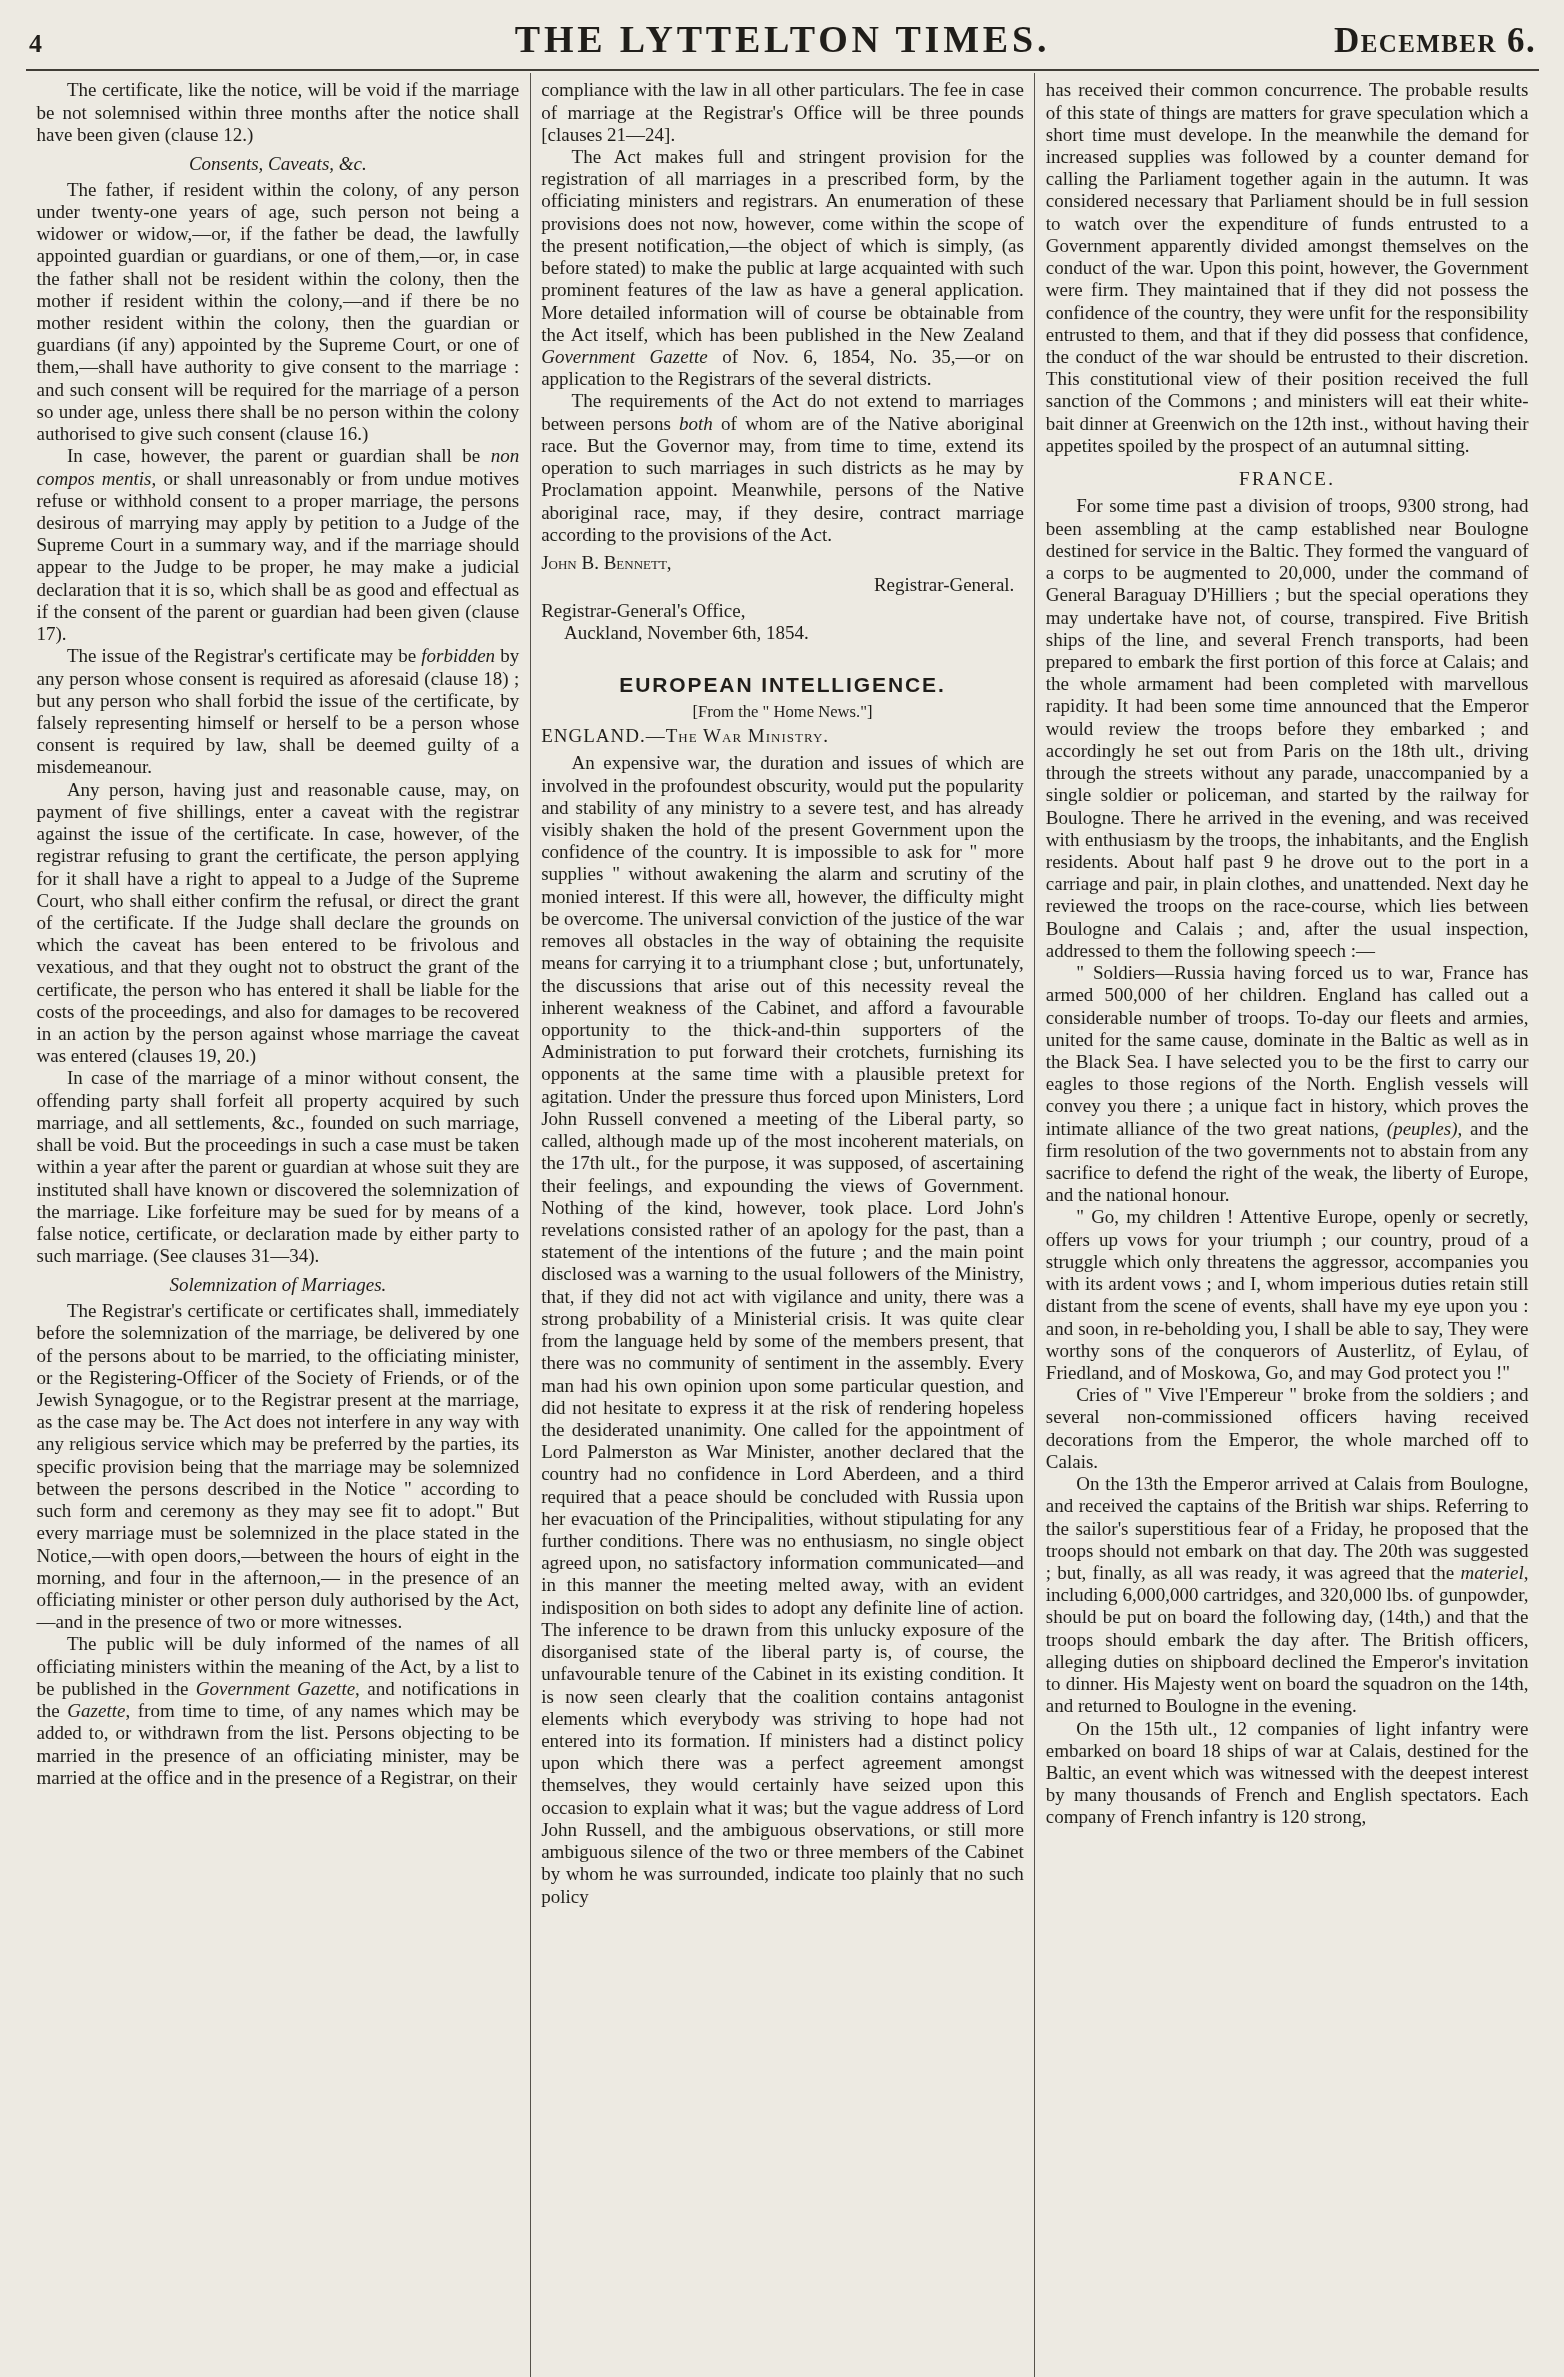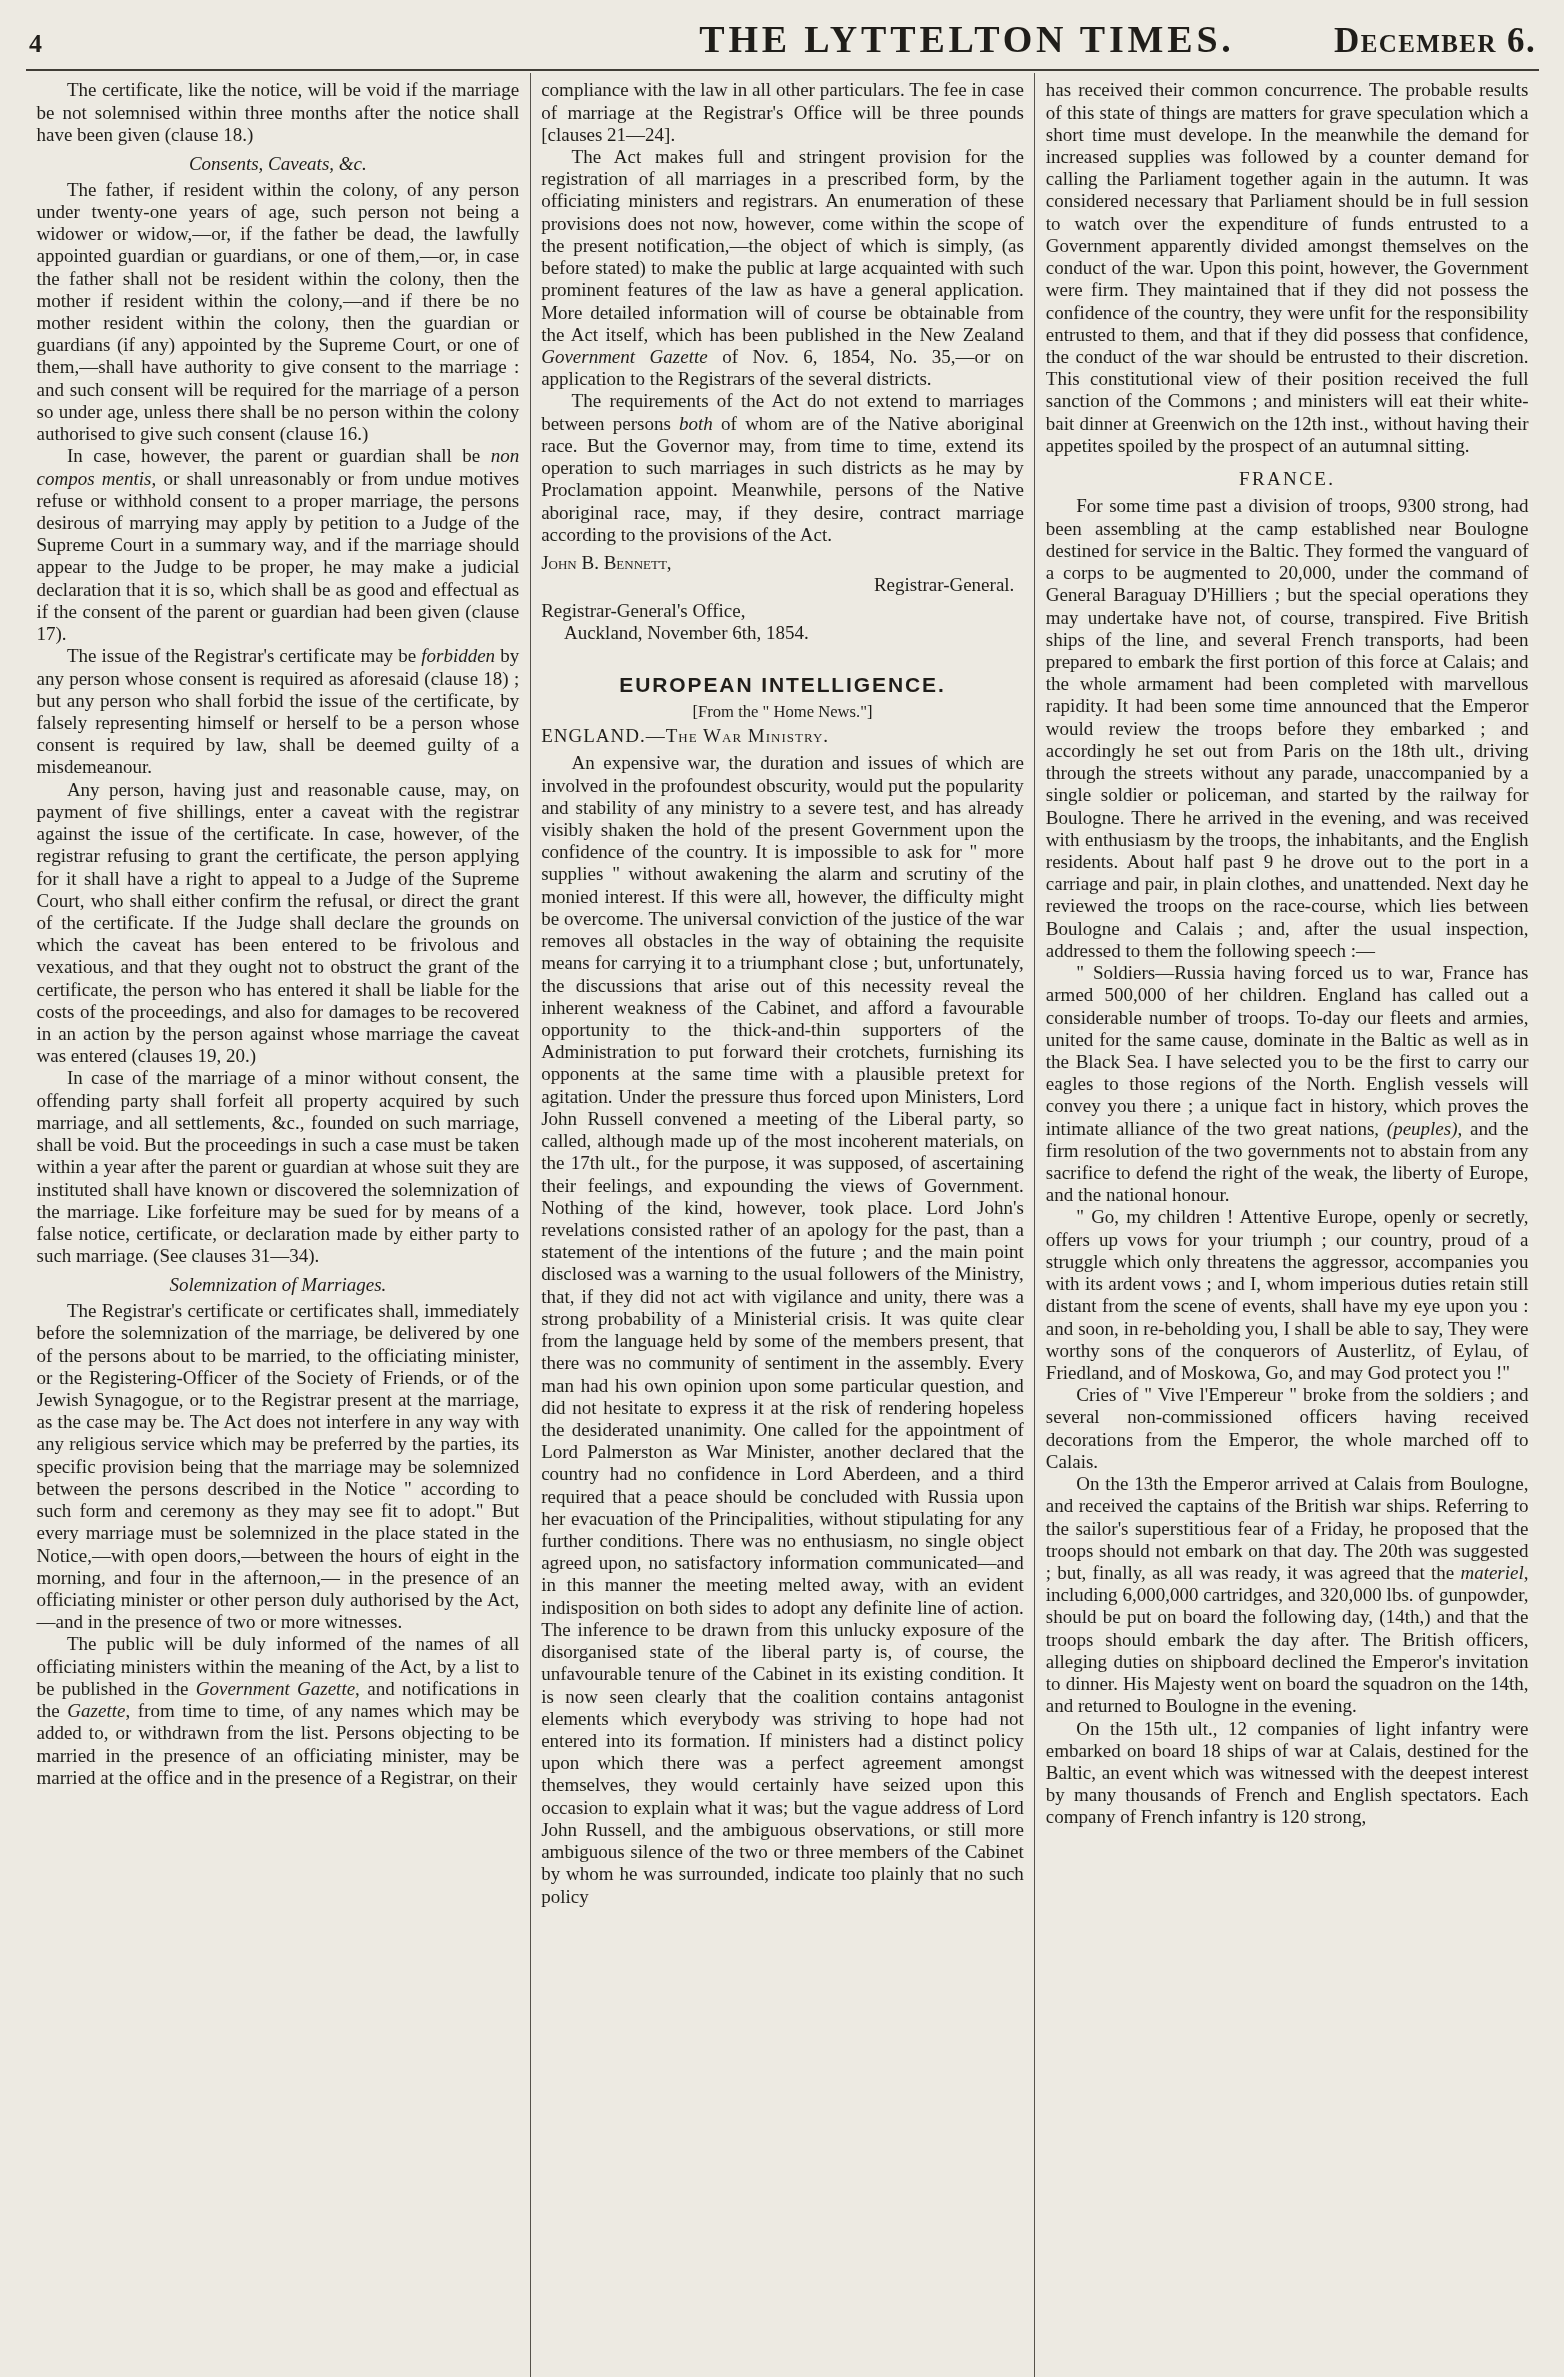--- a/index.html
+++ b/index.html
@@ -28,21 +28,21 @@
     padding: 4.8px 2.9px 7.6px 2.9px;
   }
   .masthead .page-number {
     flex: 1;
     text-align: left;
     font-size: 26px;
     font-weight: 600;
   }
   .masthead .paper-title {
     flex: 3;
-    text-align: right;
+    text-align: center;
     font-size: 38px;
     font-weight: 700;
     letter-spacing: 3.8px;
     white-space: nowrap;
   }
   .masthead .issue-date {
     flex: 1;
     text-align: right;
     font-size: 35px;
     font-weight: 700;
@@ -122,21 +122,21 @@
 <div class="sheet">
 
   <div class="masthead">
     <span class="page-number">4</span>
     <span class="paper-title">THE LYTTELTON TIMES.</span>
     <span class="issue-date">December 6.</span>
   </div>
 
   <div class="columns" id="columns">
       <div class="column">
-        <p class="blk p">The certificate, like the notice, will be void if the marriage be not solemnised within three months after the notice shall have been given (clause 18.)</p>
+        <p class="blk p">The certificate, like the notice, will be void if the marriage be not solemnised within three months after the notice shall have been given (clause 12.)</p>
         <p class="blk h-italic">Consents, Caveats, &amp;c.</p>
         <p class="blk p">The father, if resident within the colony, of any person under twenty-one years of age, such person not being a widower or widow,—or, if the father be dead, the lawfully appointed guardian or guardians, or one of them,—or, in case the father shall not be resident within the colony, then the mother if resident within the colony,—and if there be no mother resident within the colony, then the guardian or guardians (if any) appointed by the Supreme Court, or one of them,—shall have authority to give consent to the marriage : and such consent will be required for the marriage of a person so under age, unless there shall be no person within the colony authorised to give such consent (clause 16.)</p>
         <p class="blk p">In case, however, the parent or guardian shall be <i>non compos mentis</i>, or shall unreasonably or from undue motives refuse or withhold consent to a proper marriage, the persons desirous of marrying may apply by petition to a Judge of the Supreme Court in a summary way, and if the marriage should appear to the Judge to be proper, he may make a judicial declaration that it is so, which shall be as good and effectual as if the consent of the parent or guardian had been given (clause 17).</p>
         <p class="blk p">The issue of the Registrar's certificate may be <i>forbidden</i> by any person whose consent is required as aforesaid (clause 18) ; but any person who shall forbid the issue of the certificate, by falsely representing himself or herself to be a person whose consent is required by law, shall be deemed guilty of a misdemeanour.</p>
         <p class="blk p">Any person, having just and reasonable cause, may, on payment of five shillings, enter a caveat with the registrar against the issue of the certificate. In case, however, of the registrar refusing to grant the certificate, the person applying for it shall have a right to appeal to a Judge of the Supreme Court, who shall either confirm the refusal, or direct the grant of the certificate. If the Judge shall declare the grounds on which the caveat has been entered to be frivolous and vexatious, and that they ought not to obstruct the grant of the certificate, the person who has entered it shall be liable for the costs of the proceedings, and also for damages to be recovered in an action by the person against whose marriage the caveat was entered (clauses 19, 20.)</p>
         <p class="blk p">In case of the marriage of a minor without consent, the offending party shall forfeit all property acquired by such marriage, and all settlements, &amp;c., founded on such marriage, shall be void. But the proceedings in such a case must be taken within a year after the parent or guardian at whose suit they are instituted shall have known or discovered the solemnization of the marriage. Like forfeiture may be sued for by means of a false notice, certificate, or declaration made by either party to such marriage. (See clauses 31—34).</p>
         <p class="blk h-italic">Solemnization of Marriages.</p>
         <p class="blk p">The Registrar's certificate or certificates shall, immediately before the solemnization of the marriage, be delivered by one of the persons about to be married, to the officiating minister, or the Registering-Officer of the Society of Friends, or of the Jewish Synagogue, or to the Registrar present at the marriage, as the case may be. The Act does not interfere in any way with any religious service which may be preferred by the parties, its specific provision being that the marriage may be solemnized between the persons described in the Notice " according to such form and ceremony as they may see fit to adopt." But every marriage must be solemnized in the place stated in the Notice,—with open doors,—between the hours of eight in the morning, and four in the afternoon,— in the presence of an officiating minister or other person duly authorised by the Act,—and in the presence of two or more witnesses.</p>
         <p class="blk p">The public will be duly informed of the names of all officiating ministers within the meaning of the Act, by a list to be published in the <i>Government Gazette</i>, and notifications in the <i>Gazette</i>, from time to time, of any names which may be added to, or withdrawn from the list. Persons objecting to be married in the presence of an officiating minister, may be married at the office and in the presence of a Registrar, on their</p>
       </div>

